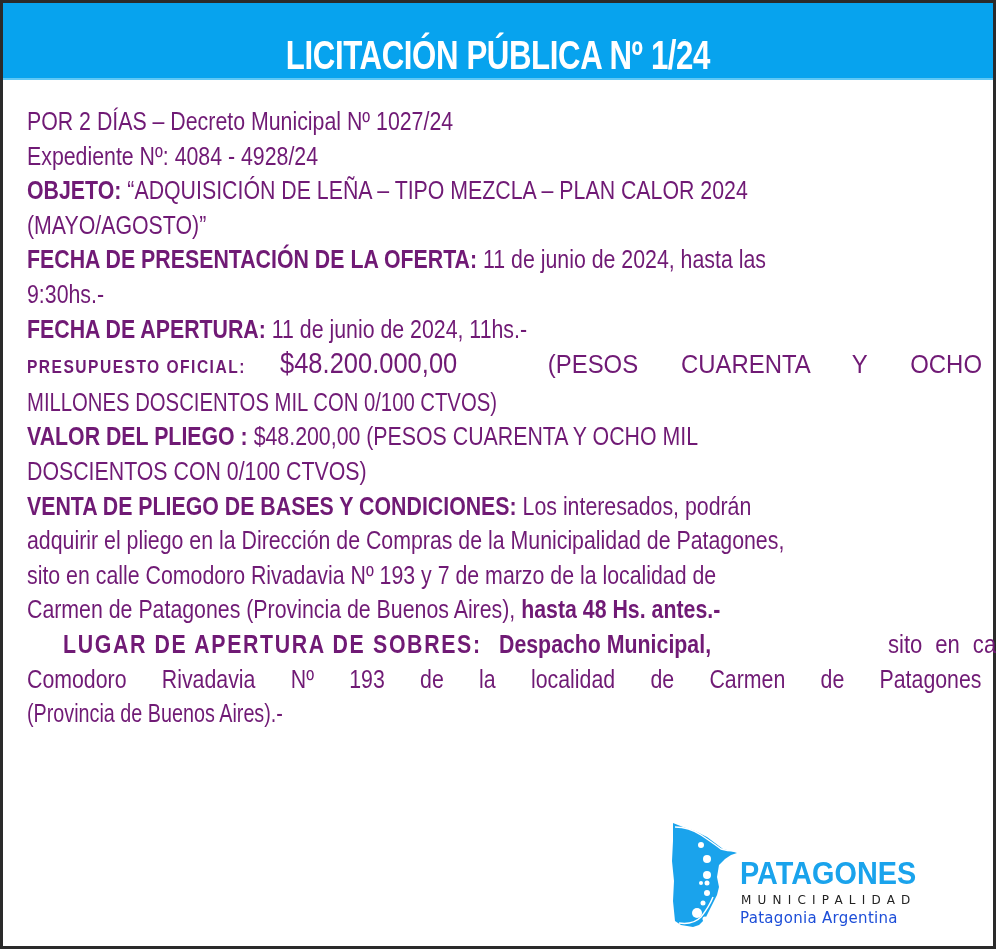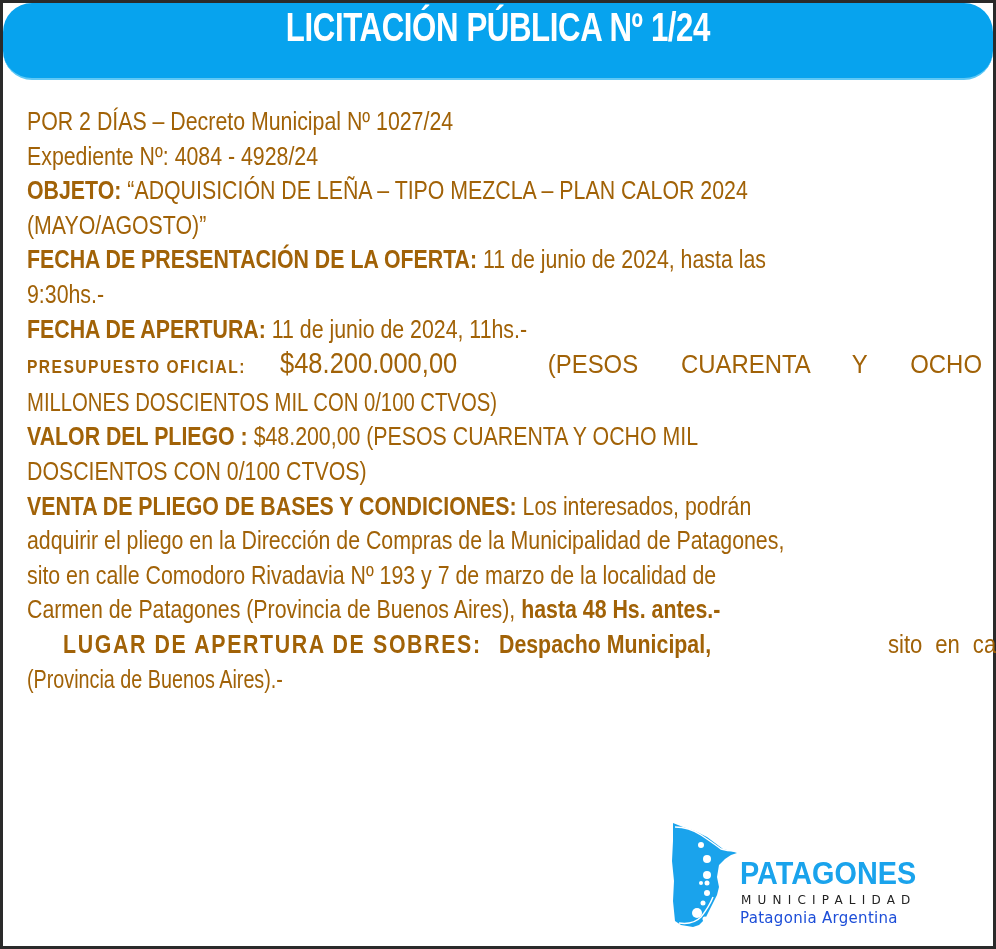--- a/index.html
+++ b/index.html
@@ -8,39 +8,39 @@
 
     .frame {
       position: absolute; left: 0; top: 0; width: 996px; height: 949px;
       border: 3px solid #2a2a2a;
       background: #ffffff;
     }
     .header {
       position: absolute; left: 0; top: 0; width: 990px; height: 77px;
       background: #07a3ee;
       border-bottom: 2px solid #5fc8f5;
-      display: flex; align-items: flex-start; justify-content: center; border-radius: 29px;
+      display: flex; align-items: flex-end; justify-content: center;
     }
     .header-title {
       color: #ffffff;
       font-family: "Liberation Sans", sans-serif;
       font-weight: bold;
       font-size: 40px;
       letter-spacing: -0.5px;
       transform: scaleX(0.78);
       transform-origin: center;
       white-space: nowrap;
       margin-top: 2px;
     }
 
     .body {
       position: absolute; left: 24px; top: 101px; width: 955px;
       font-size: 26px;
       line-height: 34.6px;
-      color: #a16207;
+      color: #701a75;
     }
     .line {
       display: block;
       white-space: nowrap;
       transform-origin: left center;
     }
     .c { transform: scaleX(0.82); }
     .b { font-weight: bold; }
     .small-caps-label { font-size: 19px; letter-spacing: 1.8px; font-weight: bold; }
     .bigval { font-size: 30px; }
@@ -101,20 +101,23 @@
     <span class="line c"><span class="b">VENTA DE PLIEGO DE BASES Y CONDICIONES:</span><span> Los interesados, podrán</span></span>
     <span class="line c">adquirir el pliego en la Dirección de Compras de la Municipalidad de Patagones,</span>
     <span class="line c">sito en calle Comodoro Rivadavia Nº 193 y 7 de marzo de la localidad de</span>
     <span class="line c"><span>Carmen de Patagones (Provincia de Buenos Aires), </span><span class="b">hasta 48 Hs. antes.-</span></span>
 
     <span class="line" style="display:flex; justify-content:space-between; width:955px; transform:none;margin-left:36px;">
       <span class="b" style="display:inline-block; transform:scaleX(0.82); transform-origin:left center; width:400px; letter-spacing:2px;">LUGAR DE APERTURA DE SOBRES:</span>
       <span class="b" style="display:inline-block; transform:scaleX(0.82); transform-origin:left center; width:280px; margin-left:-50px;">Despacho Municipal,</span>
       <span style="display:inline-block; transform:scaleX(0.85); transform-origin:right center; word-spacing:8px;">sito en calle</span>
     </span>
+    <span class="line" style="width:955px; transform:none;">
+      <span style="display:block; transform:scaleX(0.82); transform-origin:left center; width:1164px; text-align:justify; text-align-last:justify;">Comodoro Rivadavia Nº 193 de la localidad de Carmen de Patagones</span>
+    </span>
     <span class="line" style="transform:scaleX(0.76);">(Provincia de Buenos Aires).-</span>
   </div>
 
   <div class="logo">
     <svg class="logo-mark" viewBox="0 0 70 108">
       <path d="M4 2 L14 6 L26 10 L38 16 L46 22 L54 28 L62 30 L68 32 L62 34 L56 38 L50 44 L48 56 L50 66 L48 74 L44 82 L40 90 L36 98 L30 104 L24 106 L12 104 L6 100 L4 80 L5 60 L3 40 L4 20 Z" fill="#1aa3ec"></path>
       <path d="M6 6 Q20 6 32 14 Q44 22 52 28 Q58 30 66 30" stroke="#ffffff" stroke-width="1.5" fill="none"></path>
       <path d="M10 102 Q24 104 32 96 Q40 86 44 76" stroke="#ffffff" stroke-width="1.5" fill="none"></path>
       <circle cx="32" cy="24" r="3" fill="#ffffff"></circle>
       <circle cx="38" cy="38" r="4" fill="#ffffff"></circle>

